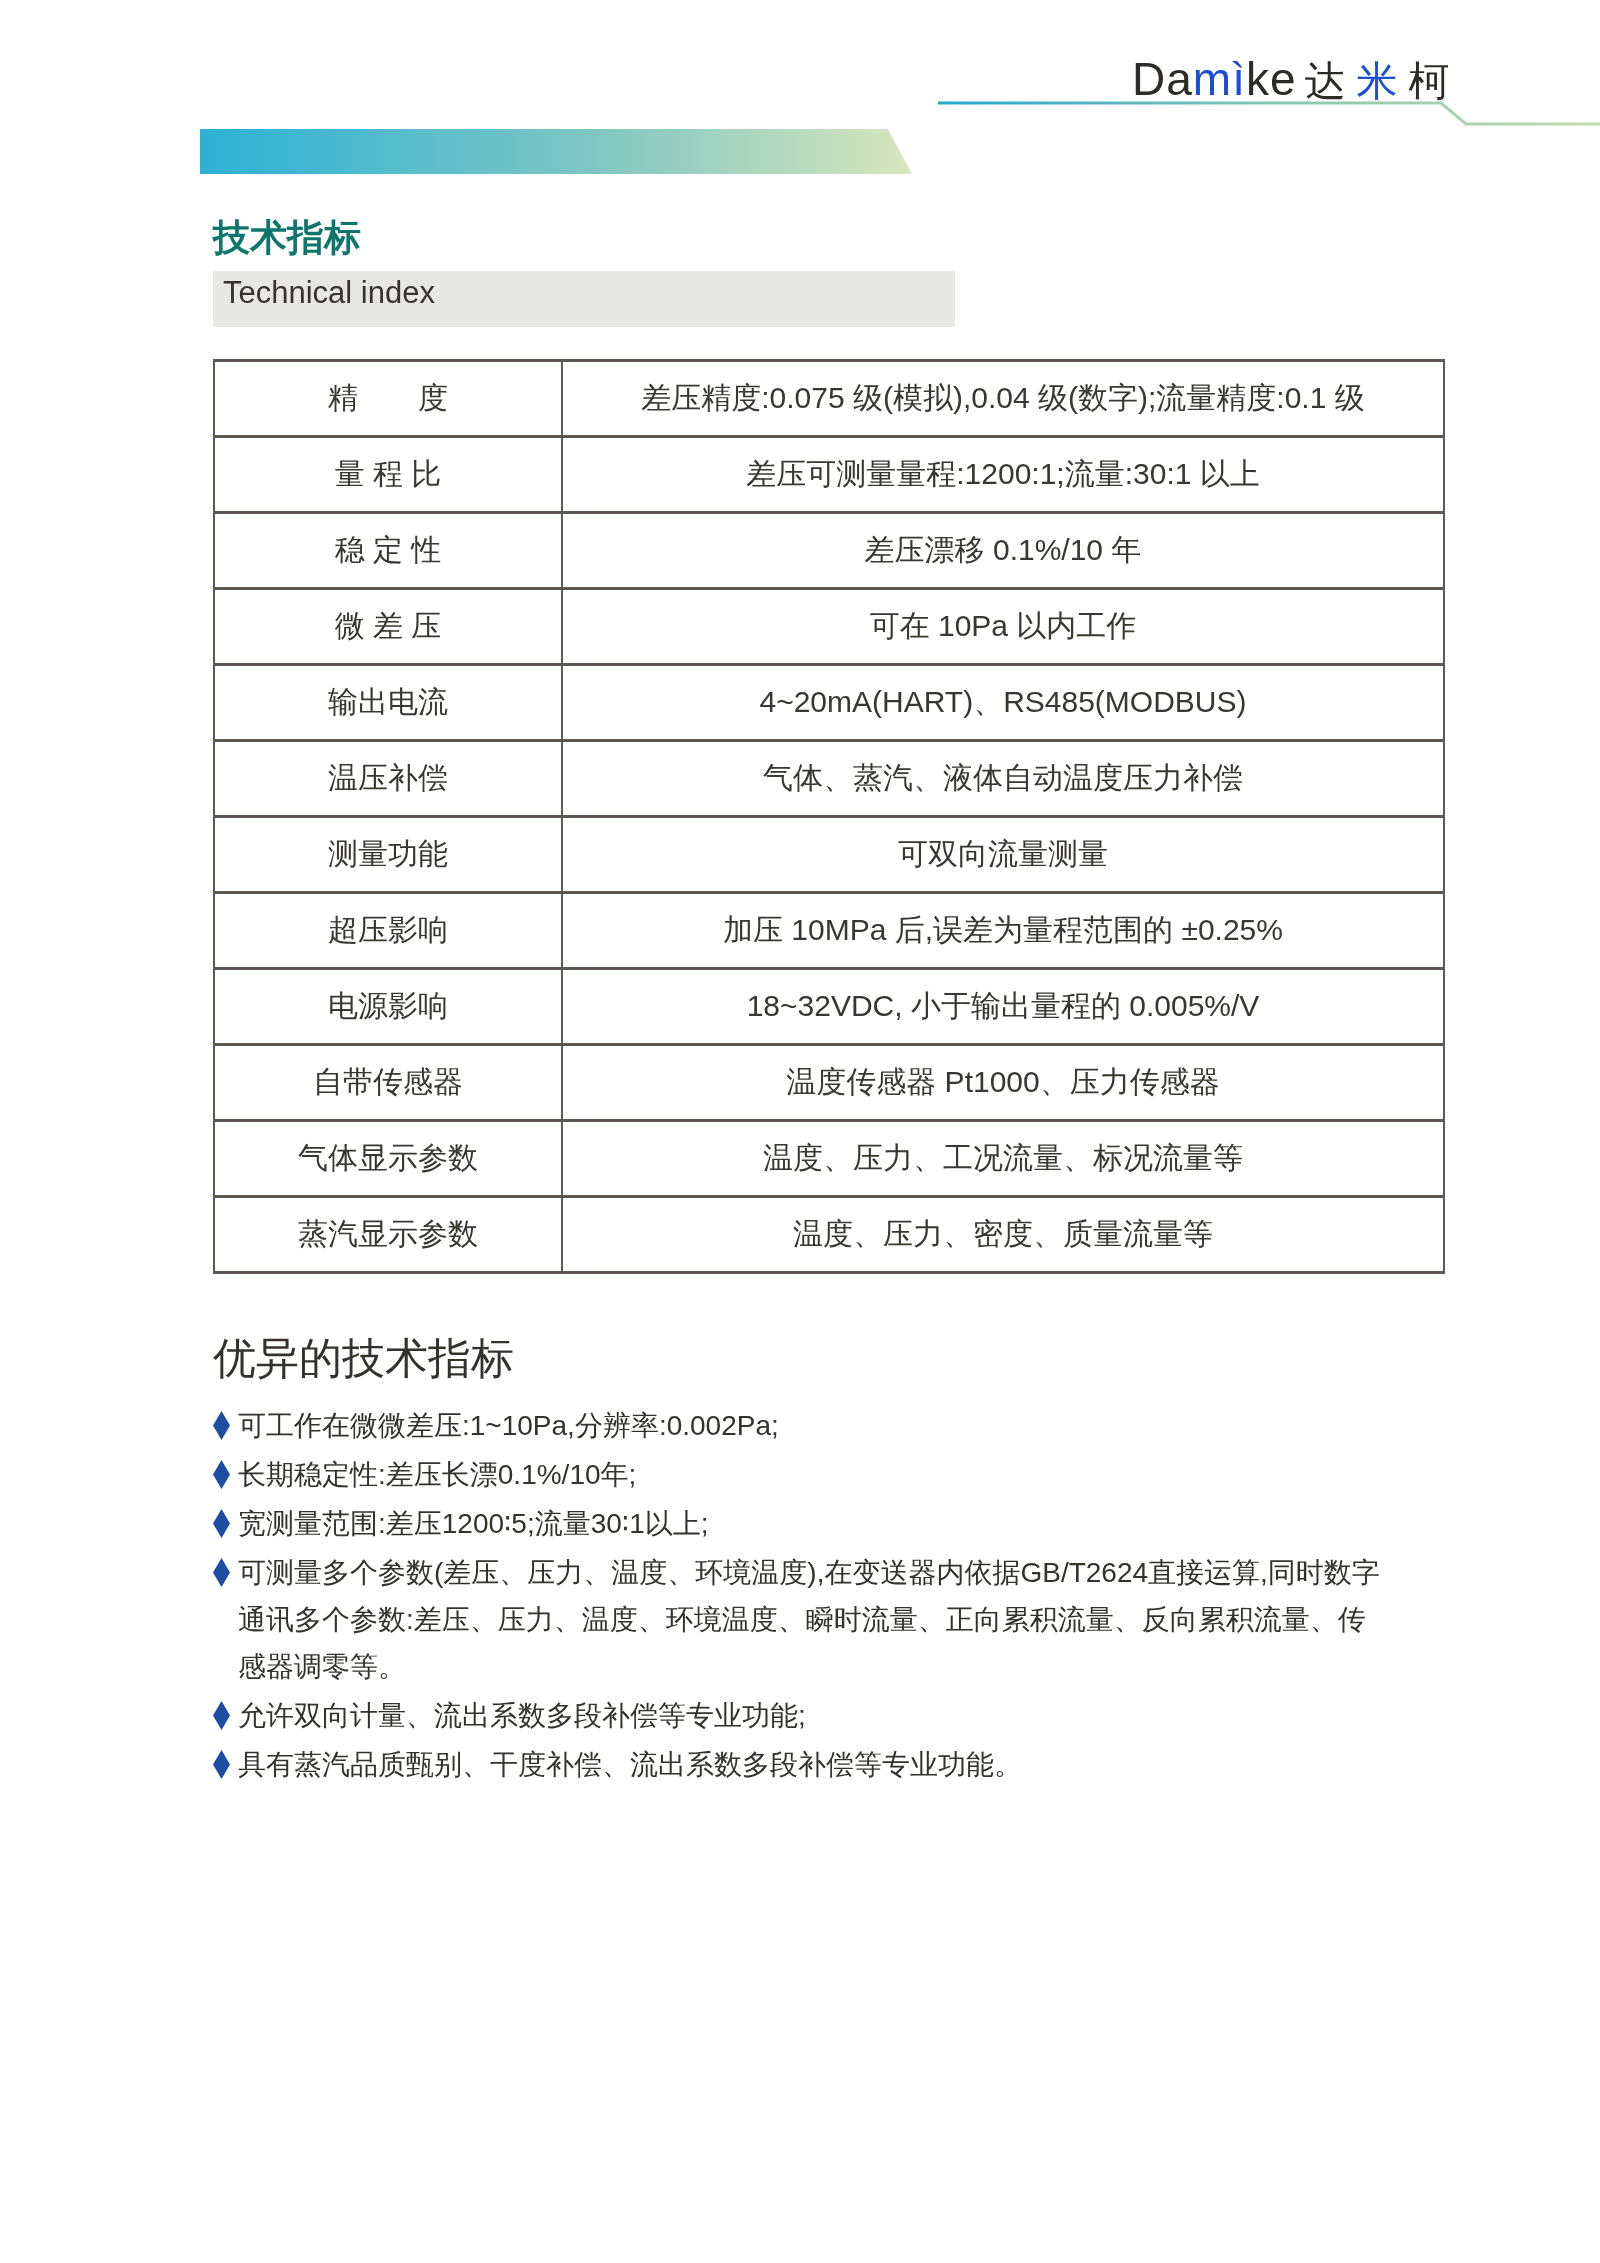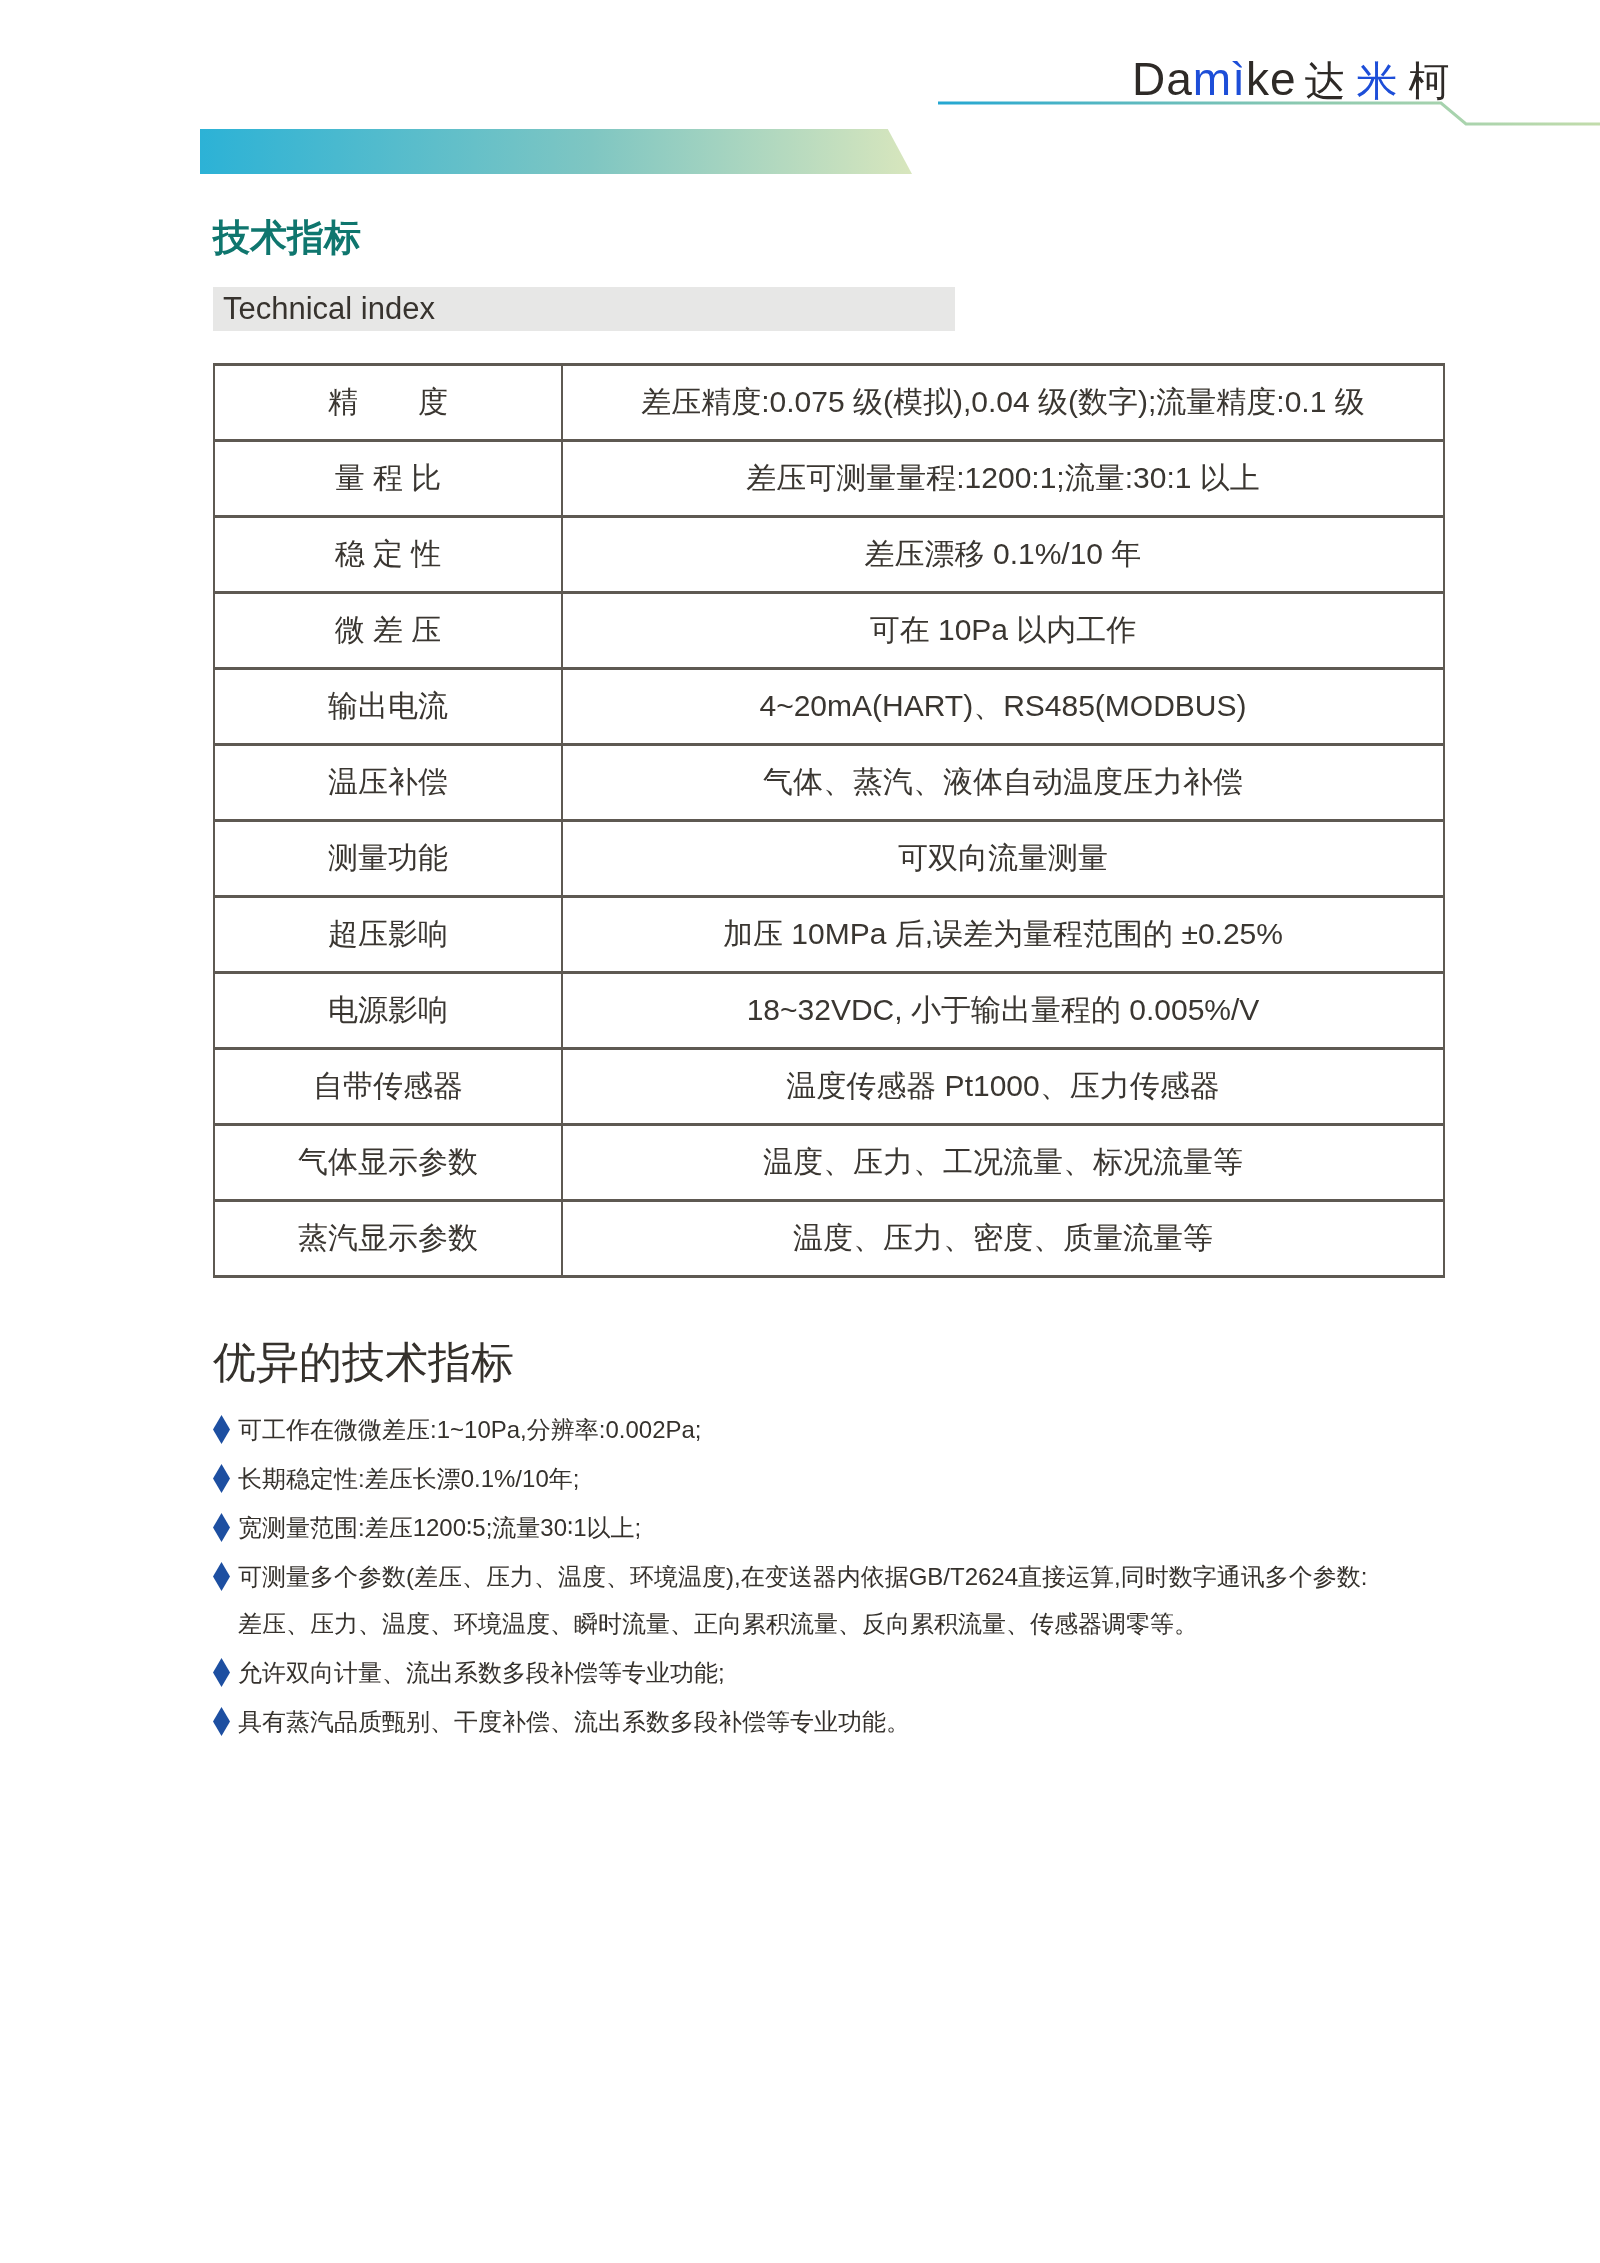--- a/index.html
+++ b/index.html
@@ -18,35 +18,35 @@
   .logo .accent{color:#1d4ed8;}
 
   
   .banner{position:absolute;top:129px;left:200px;width:712px;height:45px;
           background:linear-gradient(90deg,#2cb2d6 0%,#7fc6c2 55%,#d8e6bd 100%);
           clip-path:polygon(0 0,96.6% 0,100% 100%,0 100%);}
 
   .content{position:absolute;top:218px;left:213px;width:1170px;}
 
   .title-cn{margin:0;font-size:37px;line-height:1.1;font-weight:700;color:#0f766e;}
-  .title-en-bar{margin-top:28px;width:742px;height:44px;line-height:44px;
+  .title-en-bar{margin-top:12px;width:742px;height:56px;line-height:44px;
                 background:#e7e7e6;font-size:31px;color:#37332e;padding-left:10px;
                 box-sizing:border-box;}
 
   table.spec{margin-top:32px;width:1170px;border-collapse:collapse;table-layout:fixed;}
   table.spec td{border:2px solid #5e5952;border-top-width:3px;border-bottom-width:3px;
                 height:73px;text-align:center;vertical-align:middle;
                 font-size:30px;color:#3a3631;padding:0 14px;}
   td.c-label{width:318px;}
   td.c-value{width:852px;}
 
   .feat-title{margin-top:56px;font-size:43px;font-weight:500;color:#35312c;}
   ul.feat-list{list-style:none;margin:14px 0 0 0;padding:0;}
   ul.feat-list li{display:flex;align-items:flex-start;margin:0 0 2px 0;
-                  font-size:24px;line-height:47px;color:#35312c;}
+                  font-size:28px;line-height:47px;color:#35312c;}
   .diamond{flex:0 0 auto;width:17px;height:29px;margin:9px 8px 0 0;display:inline-block;}
   .diamond svg{display:block;width:17px;height:29px;}
   .feat-text{flex:1 1 auto;}
 </style>
 </head>
 <body>
 
 <div class="page">
 
   <svg class="decor-line" width="1600" height="140">

